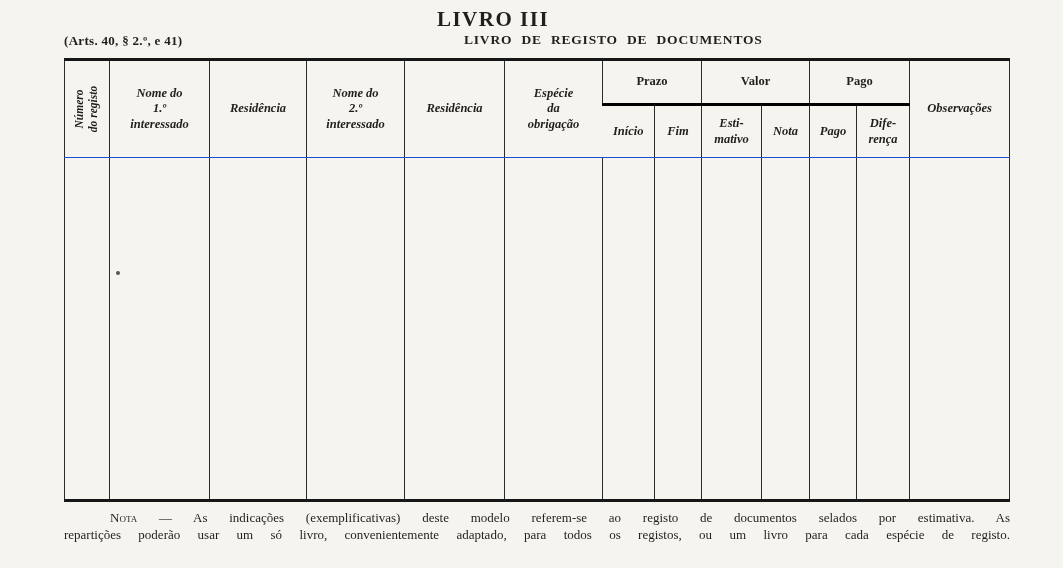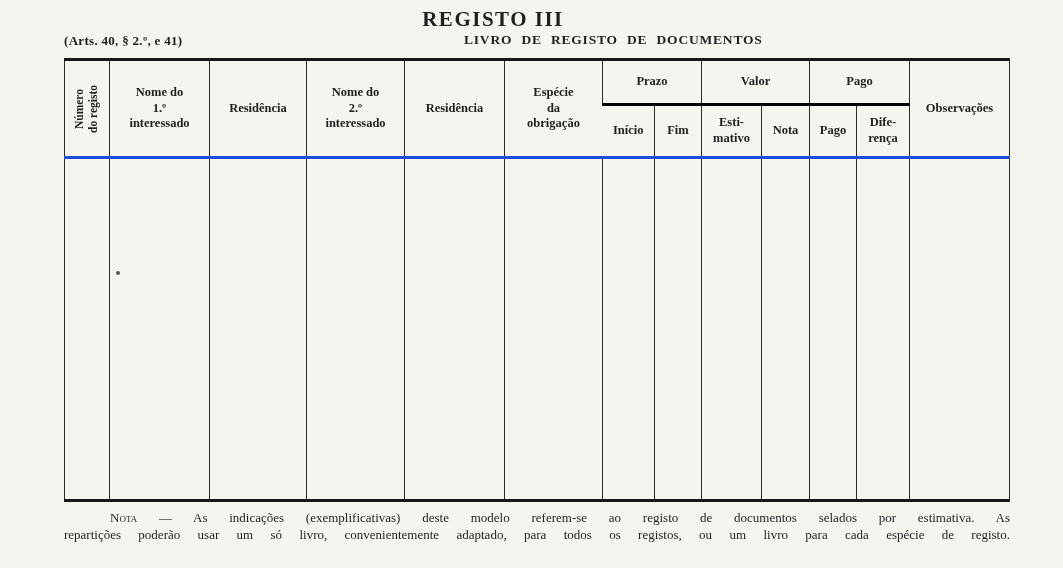--- a/index.html
+++ b/index.html
@@ -40,21 +40,21 @@
     border-left:1px solid #2b2b2b;
     font-size:12.5px; font-weight:bold;
     text-align:center; vertical-align:middle;
     padding:2px 3px;
     white-space:pre-line;
     line-height:1.25;
   }
   th:first-child, td:first-child { border-left:none; }
   tr.group-row th { height:45px; }
   tr.sub-row th { height:53px; }
-  th.span2, tr.sub-row th { border-bottom:3px solid #1d4ed8; }
+  th.span2, tr.sub-row th { border-bottom:1px solid #1d4ed8;font-style:italic; }
   th.group { border-bottom:3px solid #000000; }
   th.th-numero { position:relative; }
   .vt {
     position:absolute; top:50%; left:50%;
     transform:translate(-50%,-50%) rotate(-90deg);
     width:90px; text-align:center;
     font-size:11.5px; font-weight:bold; line-height:1.2;
     white-space:pre-line;
   }
   tbody td { height:343px; }
@@ -68,21 +68,21 @@
   .note-label { font-variant:small-caps;margin-left:18px; }
   .speck {
     position:absolute; left:116px; top:271px;
     width:4px; height:4px; border-radius:50%;
     background:#3a3a3a; opacity:.85;
   }
 </style>
 </head>
 <body>
 
-<h1 class="title">REGISTO III</h1>
+<h1 class="title">LIVRO III</h1>
 
 <div class="subhead">
   <span class="arts">(Arts. 40, § 2.º, e 41)</span>
   <span class="subtitle">LIVRO DE REGISTO DE DOCUMENTOS</span>
 </div>
 
 <table class="register">
   <colgroup>
     <col style="width:45px">
       <col style="width:100px">

